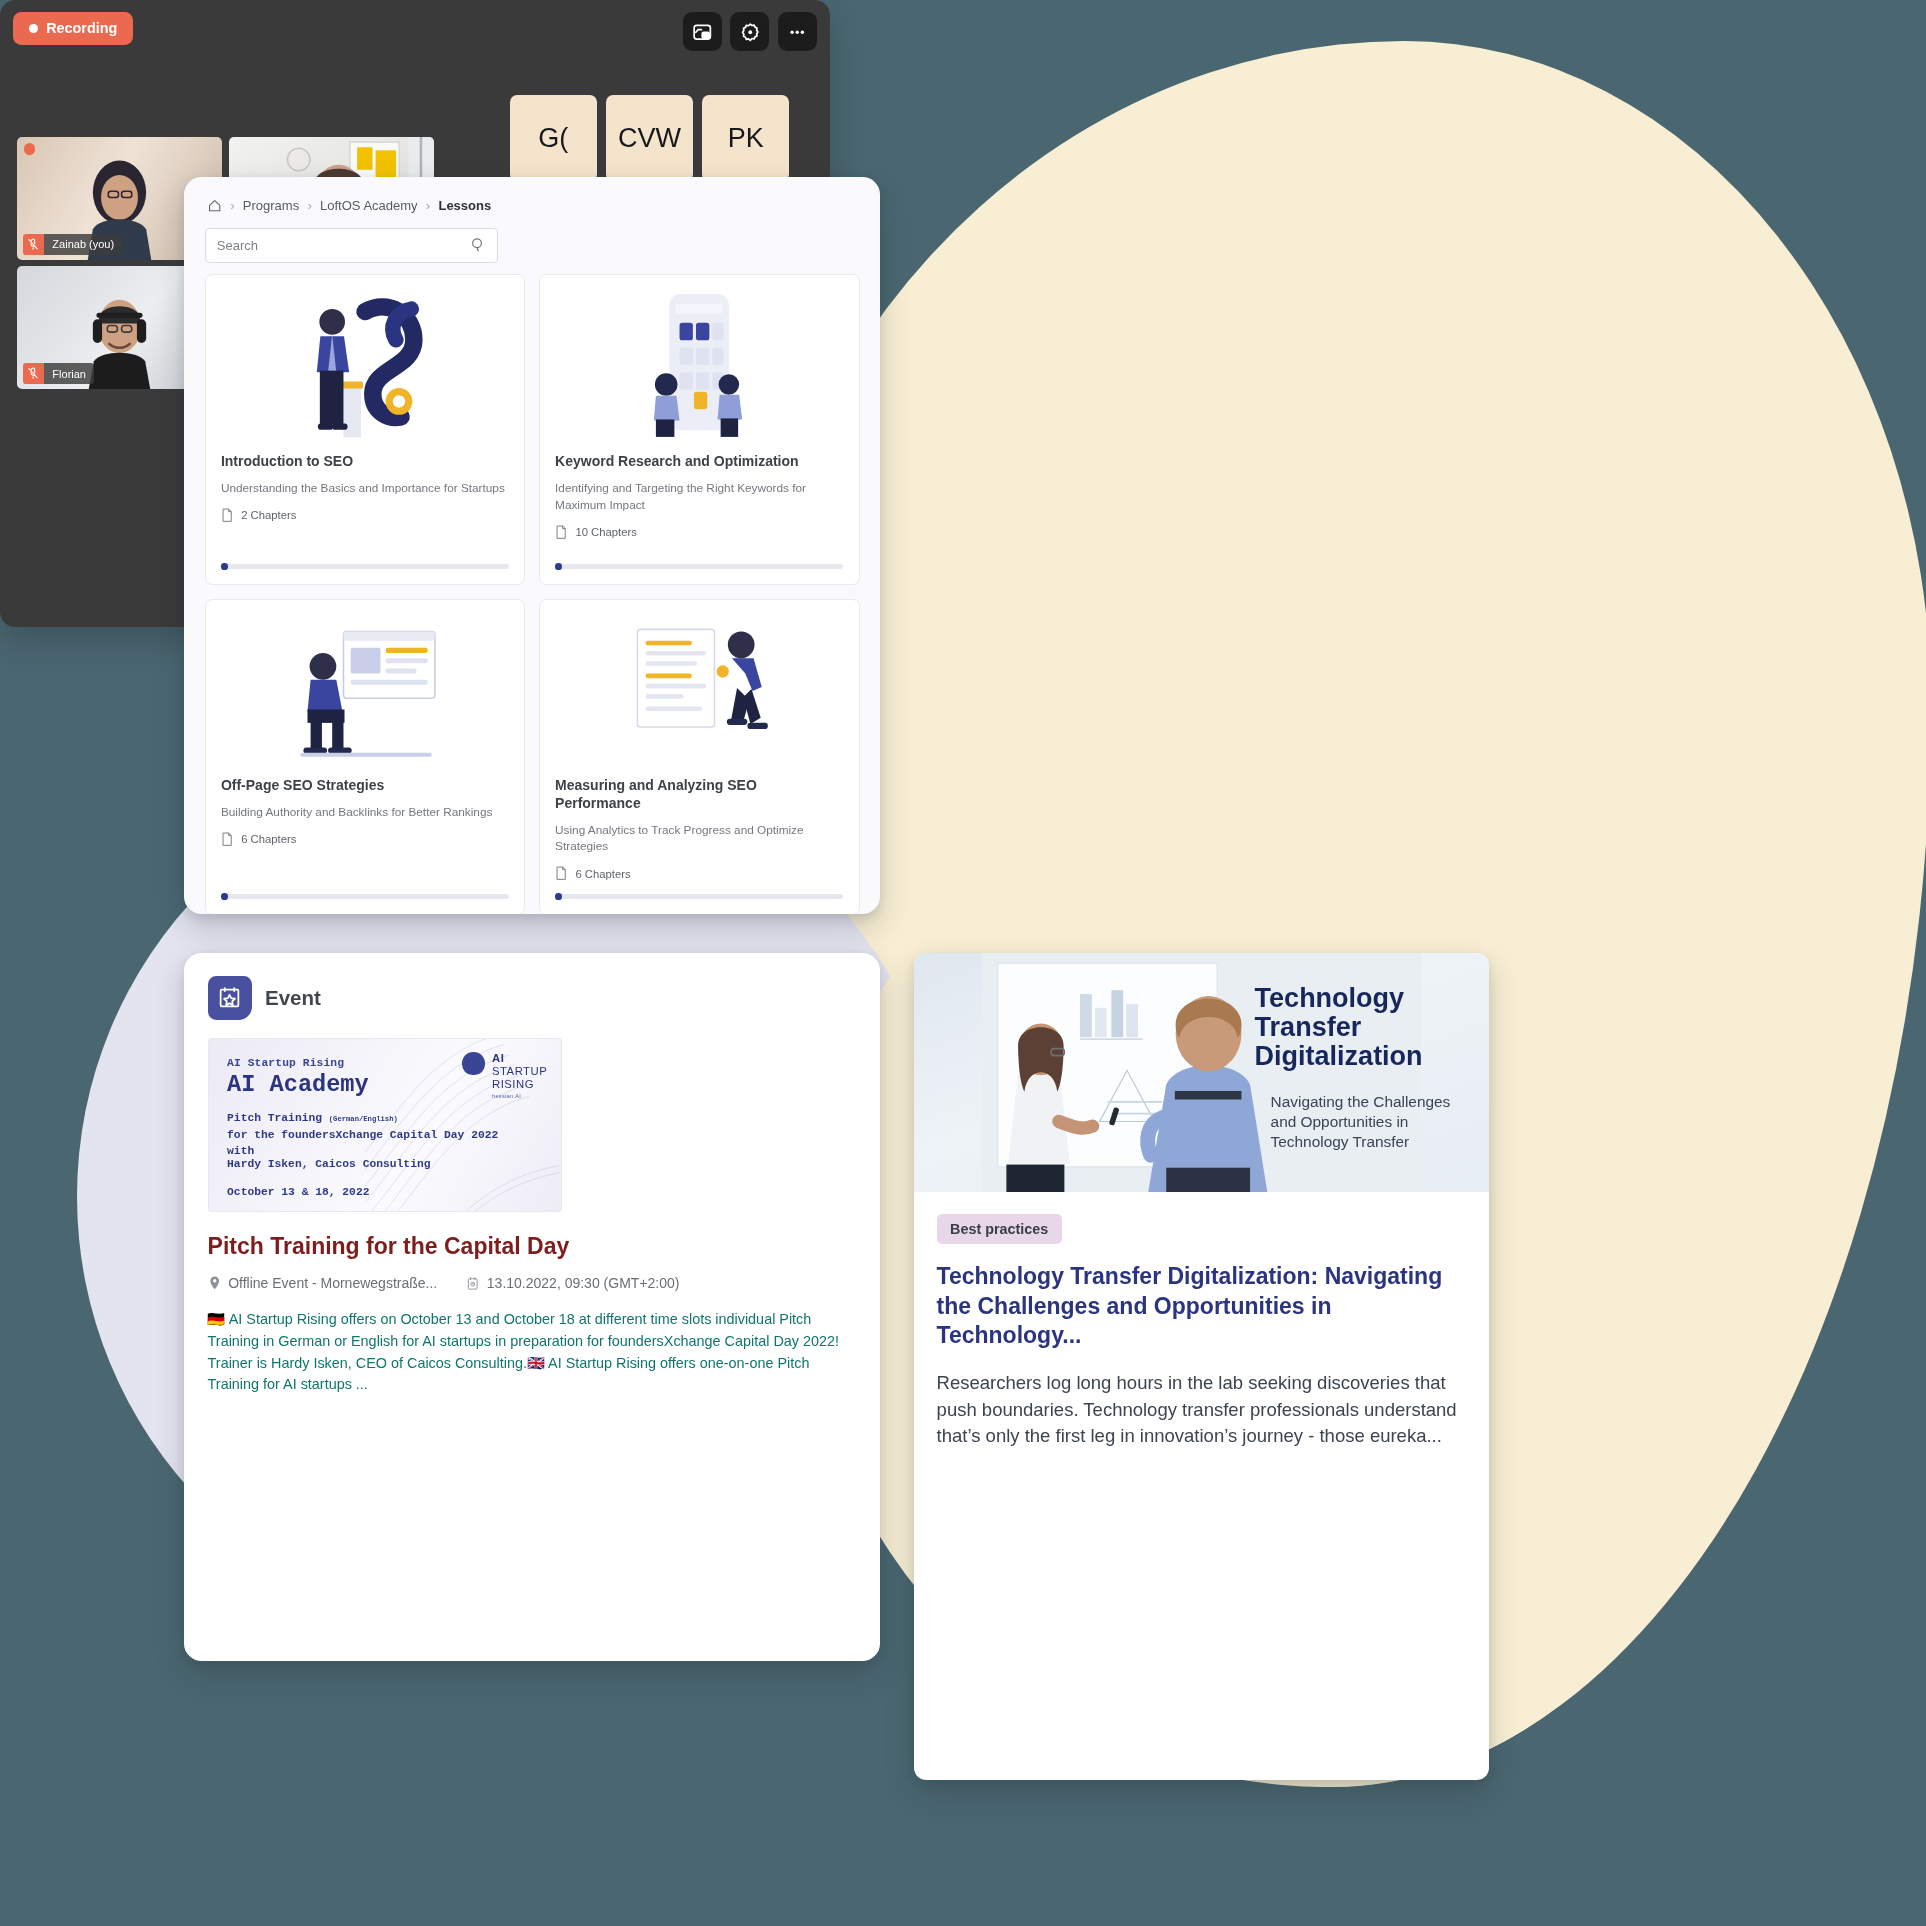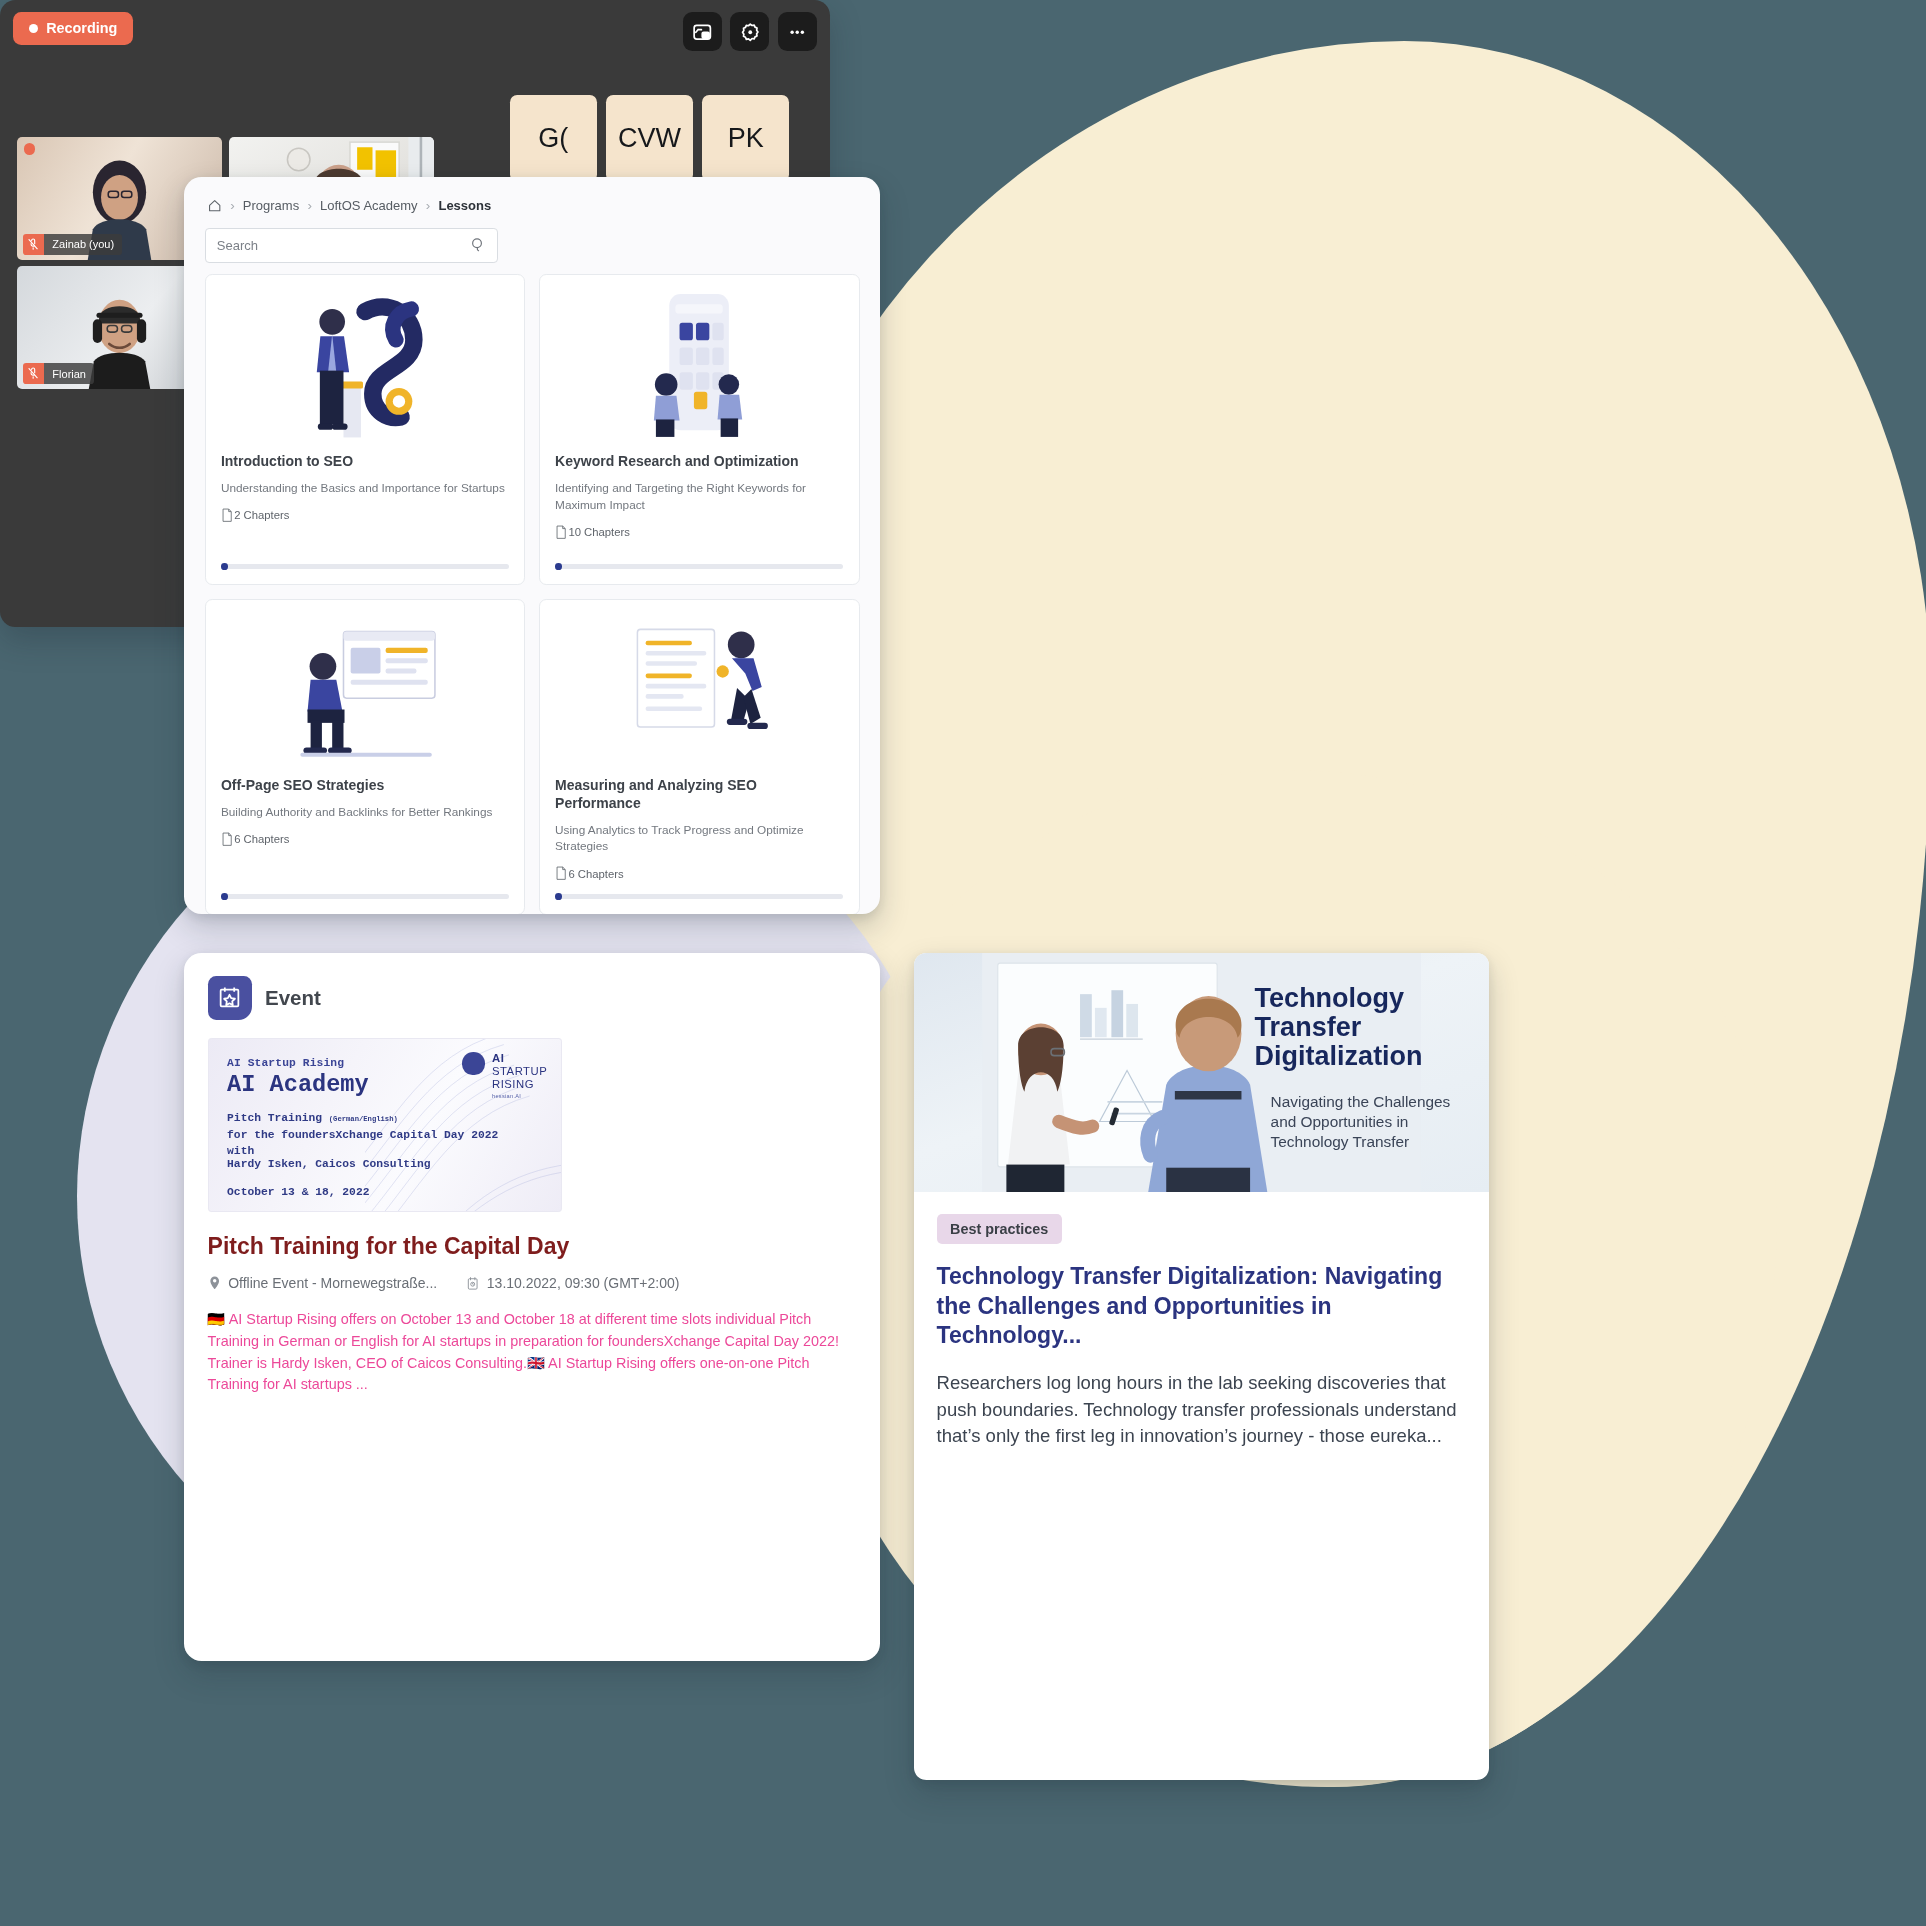--- a/index.html
+++ b/index.html
@@ -88,21 +88,21 @@
   }
   .lesson-illus svg { height: 149px; }
   .lesson-title {
     font-size: 14px; font-weight: 700; color: #3d4249;
     line-height: 1.25; margin-bottom: 9.2px;
   }
   .lesson-desc {
     font-size: 11.8px; color: #73787f; line-height: 1.42; margin-bottom: 11.3px;
   }
   .chapters-row {
-    display:flex; align-items:center; gap: 1px;
+    display:flex; align-items:center; gap: 8px;
     font-size: 11.3px; color: #5f646b; margin-bottom: 13.4px;
   }
   .doc-ico { width: 12.3px; height: 14.4px; }
   .progress-track {
     margin-top: auto;
     height: 4.6px; border-radius: 3.1px; background: #e6e8ee;
     position: relative;
   }
   .progress-dot {
     position:absolute; left: 0; top: -1px;
@@ -246,21 +246,21 @@
     font-size: 23px; font-weight: 700; color: #7f1d1d;
   }
   .event-meta {
     margin-top: 15.4px; display:flex; gap: 29px; align-items:flex-start;
     font-size: 14px; color: #6a6f76;
   }
   .meta-item { display:flex; gap: 7.2px; align-items:flex-start; }
   .meta-item svg { width: 13.4px; height: 16.4px; flex:none; margin-top:1px; }
   .event-body {
     margin-top: 16.4px;
-    font-size: 14.4px; line-height: 1.52; color: #ec4899;
+    font-size: 14.4px; line-height: 1.52; color: #0f766e;
   }
 
   
   #article-panel {
     left: 914px; top: 953px;
     width: 575px; height: 827px;
     border-radius: 12.3px;
     overflow: hidden;
     z-index: 3;
   }

